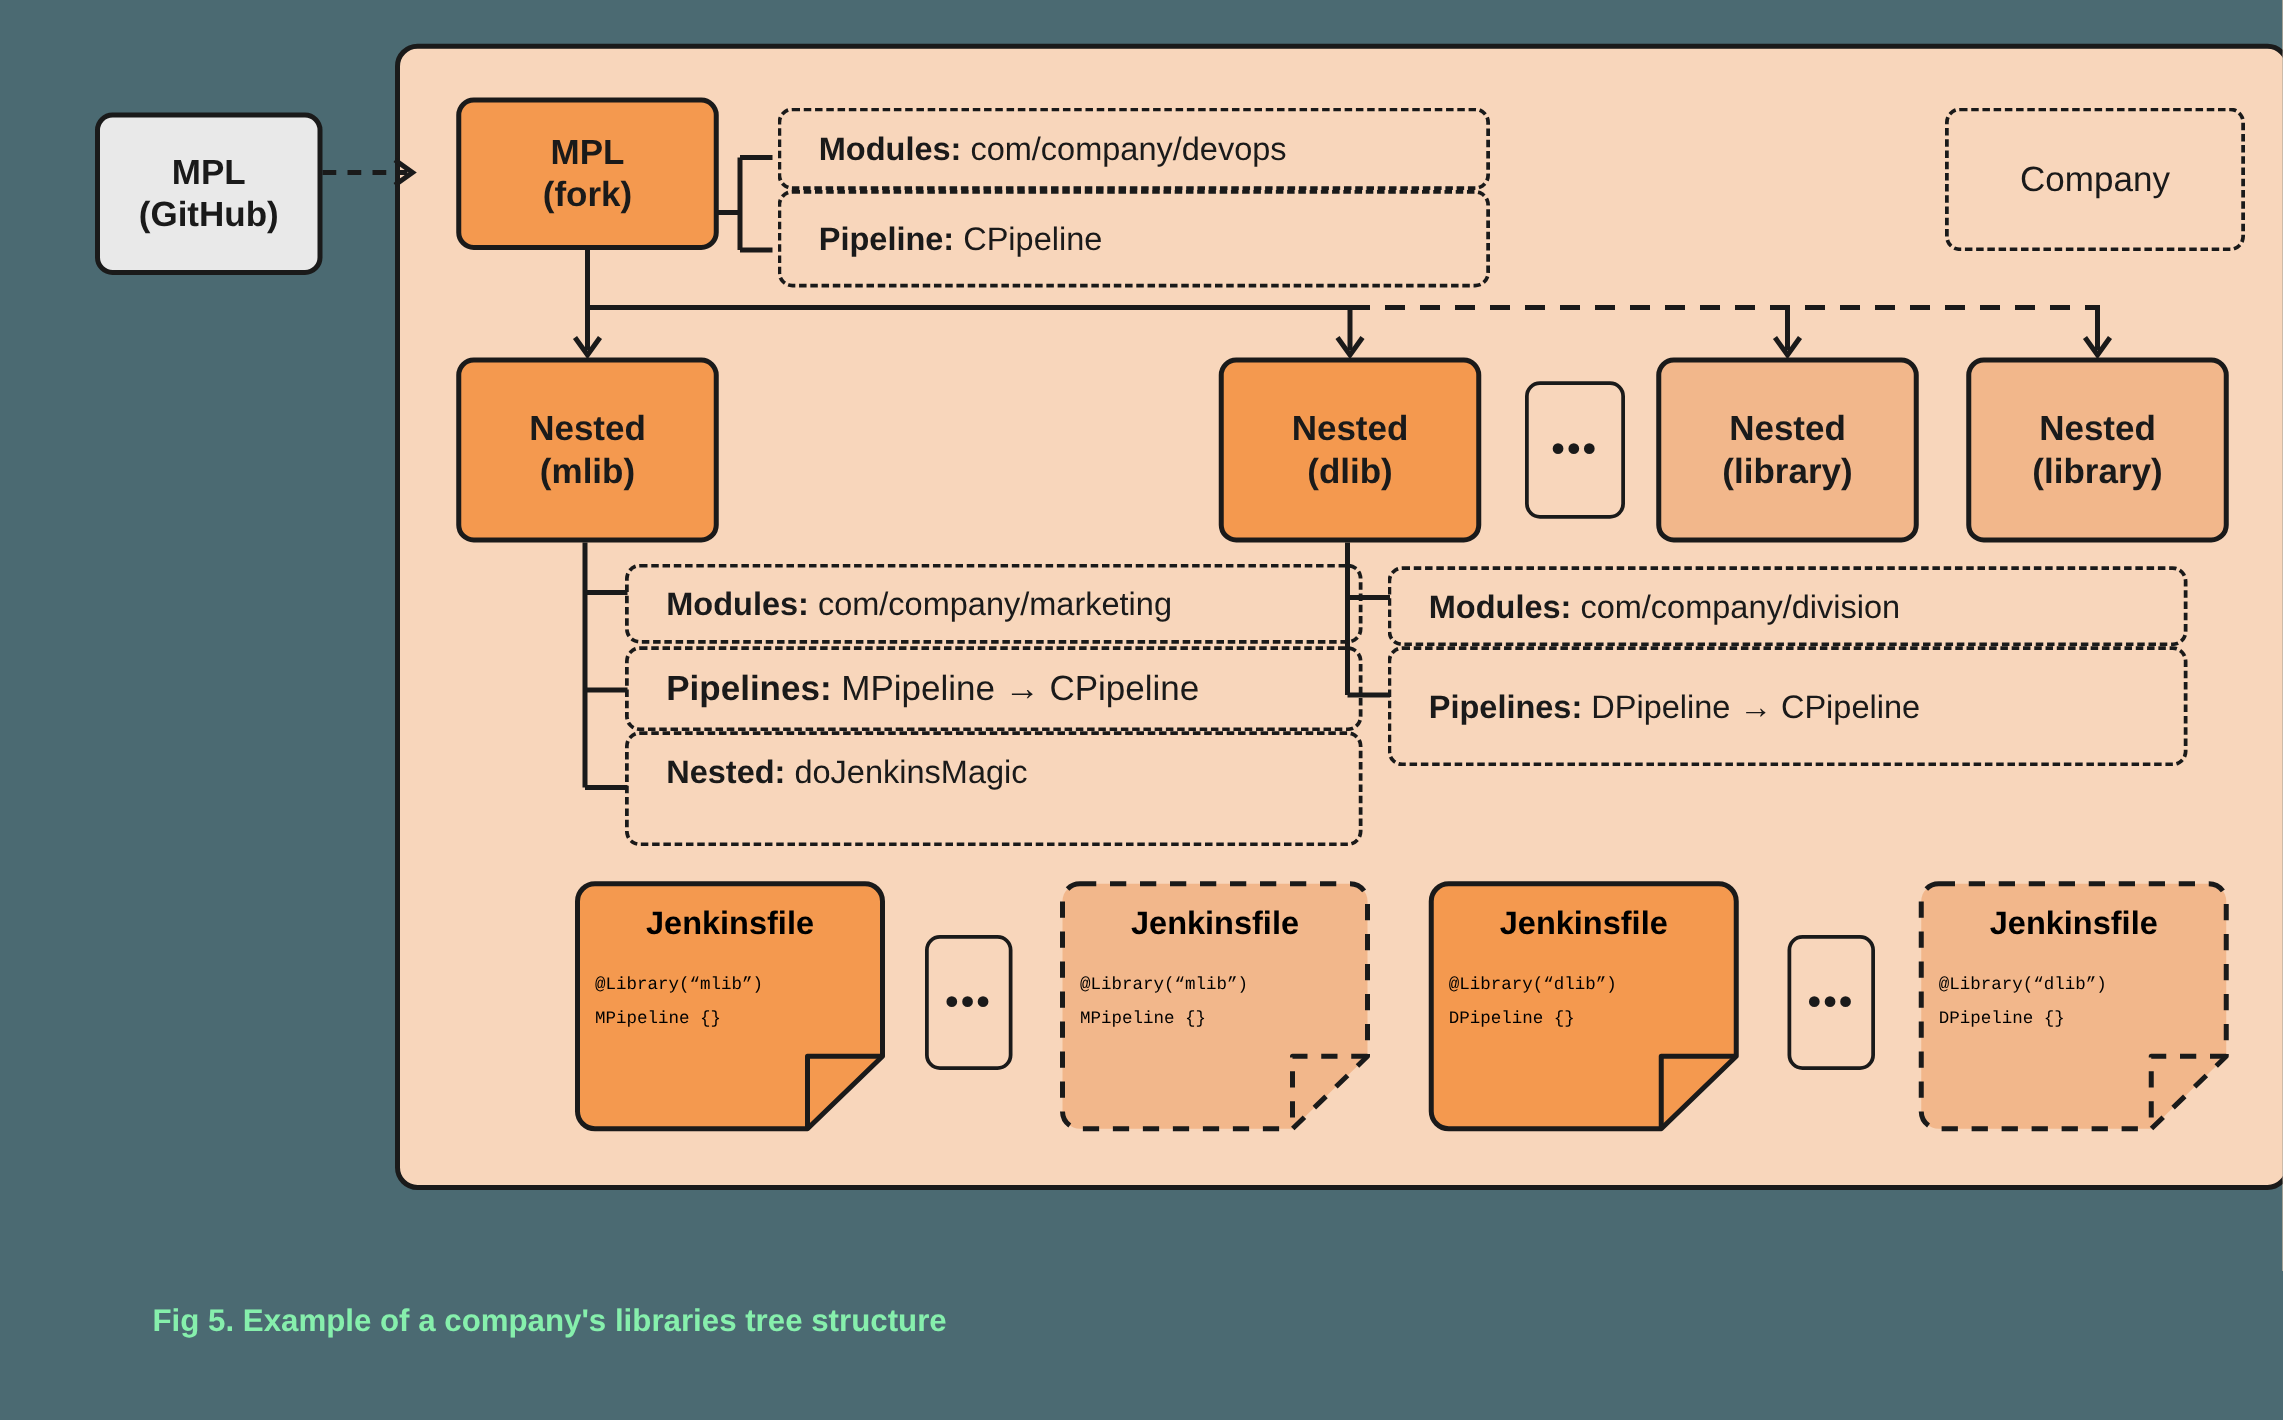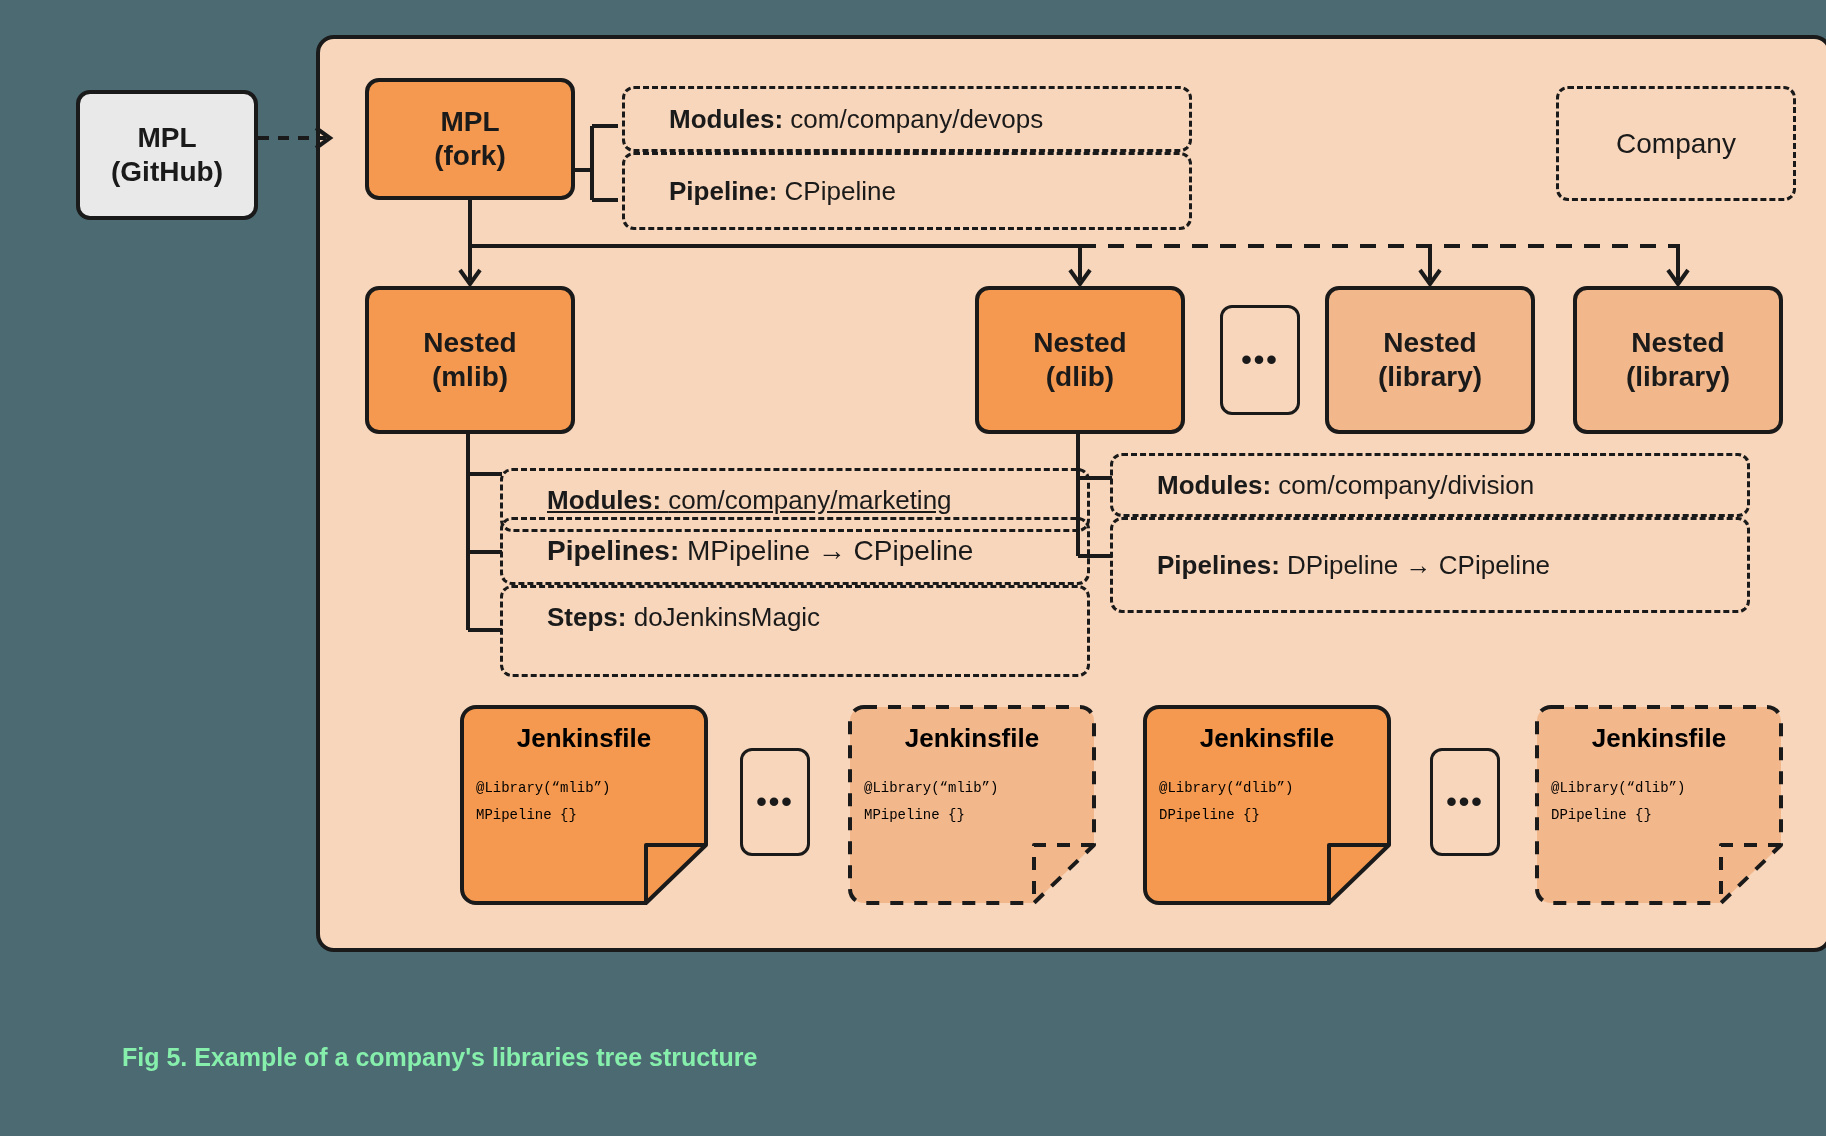--- a/index.html
+++ b/index.html
@@ -38,21 +38,21 @@
 
   
   .dbox {
     position: absolute;
     border: 3px dashed #1a1a1a;
     border-radius: 12px;
     display: flex;
     align-items: center;
     color: #1a1a1a;
     z-index: 4;
-    padding-left: 44px;
+    padding-left: 30px;
   }
   .dbox .lbl { font-weight: bold; }
   .dbox .val { font-weight: normal; }
   .dbox .txt { white-space: nowrap; }
 
   
   .chip {
     position: absolute;
     border: 3px solid #1a1a1a;
     border-radius: 12px;
@@ -188,35 +188,35 @@
 
   <div class="node node-light" style="left:1533px; top:286px; width:210px; height:148px; font-size:28px;">
     <span class="ln">Nested</span>
     <span class="ln">(library)</span>
   </div>
 
   <svg class="abs" style="left:420px; top:434px; width:70px; height:220px; z-index:3;">
     <path d="M 8,0 V 196 M 8,40 H 42 M 8,118 H 42 M 8,196 H 42" fill="none" stroke="#1a1a1a" stroke-width="4"></path>
   </svg>
 
-  <div class="dbox" style="left:460px; top:468px; width:590px; height:64px; font-size:26px;text-decoration:underline;">
+  <div class="dbox" style="left:460px; top:451px; width:590px; height:64px; font-size:26px;">
     <span class="txt">
       <span class="lbl">Modules: </span>
       <span class="val">com/company/marketing</span>
     </span>
   </div>
   <div class="dbox" style="left:460px; top:517px; width:590px; height:68px; font-size:28px;">
     <span class="txt">
       <span class="lbl">Pipelines: </span>
       <span class="val">MPipeline → CPipeline</span>
     </span>
   </div>
   <div class="dbox" style="left:460px; top:585px; width:590px; height:92px; align-items:flex-start; padding-top:14px; font-size:26px;">
     <span class="txt">
-      <span class="lbl">Steps: </span>
+      <span class="lbl">Nested: </span>
       <span class="val">doJenkinsMagic</span>
     </span>
   </div>
 
   <svg class="abs" style="left:1030px; top:434px; width:70px; height:150px; z-index:3;">
     <path d="M 8,0 V 122 M 8,44 H 42 M 8,122 H 42" fill="none" stroke="#1a1a1a" stroke-width="4"></path>
   </svg>
 
   <div class="dbox" style="left:1070px; top:453px; width:640px; height:64px; font-size:26px;">
     <span class="txt">

